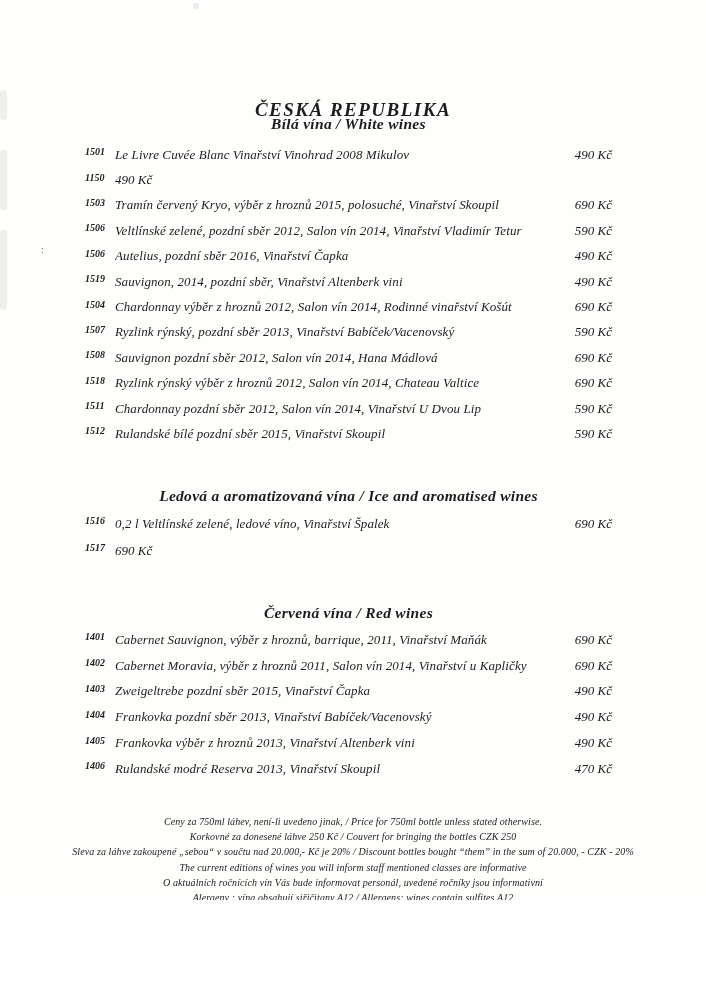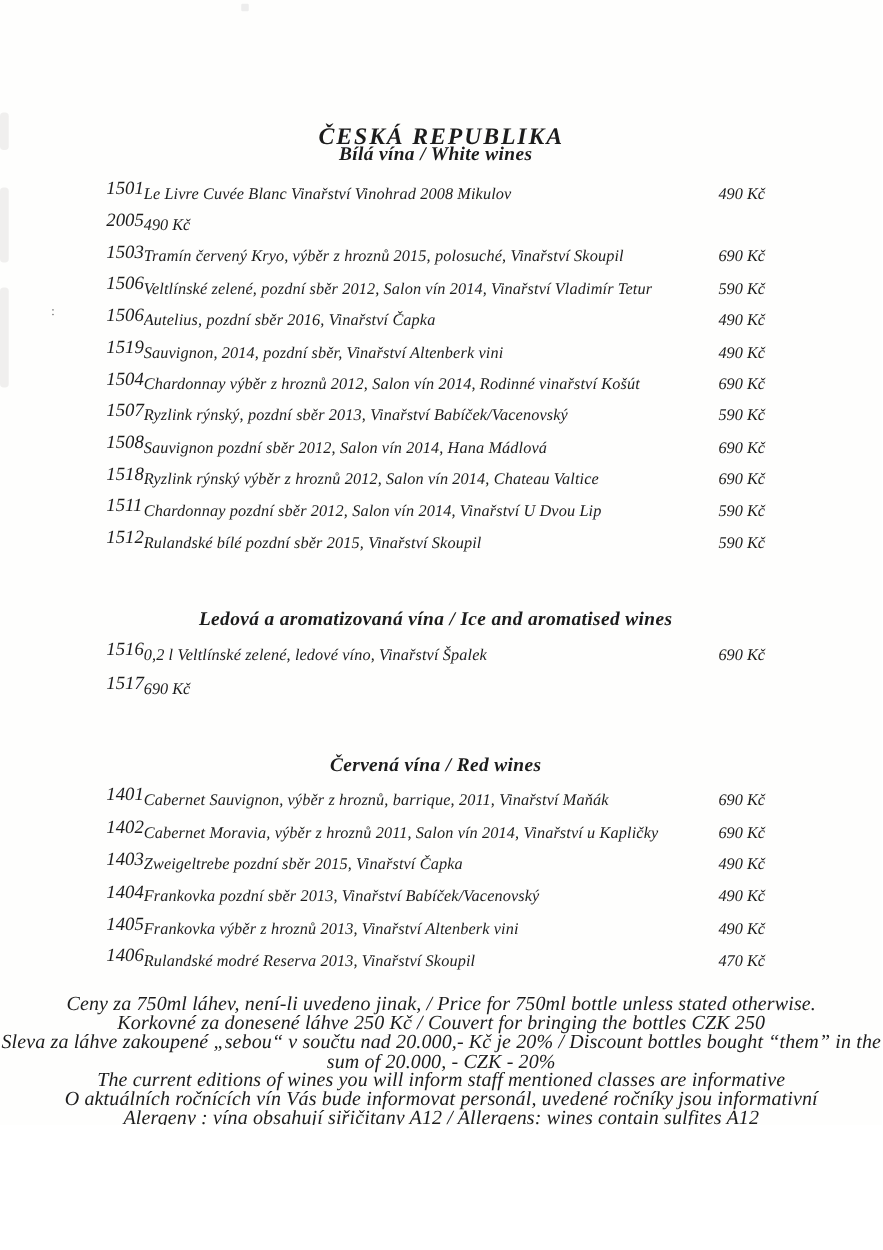--- a/index.html
+++ b/index.html
@@ -24,21 +24,21 @@
   .wine-section { position:absolute; left:0; width:100%; }
   .section-heading {
     margin:0; text-align:center;
     font-size:15.5px; line-height:24px; font-weight:bold;
     letter-spacing:0.3px;
   }
   .rows { margin-top:6px; }
   .wine-row { display:flex; align-items:center; }
   .wine-code {
     flex:none; width:30px;
-    font-size:15px; font-weight:normal;
+    font-size:10px; font-weight:bold;
     transform:translateY(-3px);
   }
   .wine-name {
     flex:1 1 auto;
     font-size:13px;
     white-space:nowrap; overflow:hidden;
     letter-spacing:0.1px;
     padding-right:8px;
   }
   .wine-price { flex:none; font-size:13px; }
@@ -46,23 +46,23 @@
   .section-0 { top:112px; }
   .section-0 .wine-row { height:25.4px; }
   .section-1 { top:484px; }
   .section-1 .rows { margin-top:2px; }
   .section-1 .wine-row { height:27px; }
   .section-2 { top:601px; }
   .section-2 .rows { margin-top:2px; }
   .section-2 .wine-row { height:25.8px; }
 
   .footer {
-    position:absolute; top:796px; left:0; width:706px;
+    position:absolute; top:814px; left:0; width:706px;
     text-align:center;
-    font-size:16px; line-height:15.2px;
+    font-size:10px; line-height:15.2px;
     letter-spacing:0.1px;
   }
   .date-stamp {
     position:absolute; left:537px; top:971px;
     font-family:"DejaVu Sans", sans-serif; font-style:normal;
     font-size:10px; color:#b5b5b5; letter-spacing:0.3px;
   }
   .margin-mark {
     position:absolute; left:41px; top:244px;
     font-size:10px; color:#666; font-style:normal;
@@ -96,21 +96,21 @@
     <div id="sections">
         <section class="wine-section section-0">
     <h2 class="section-heading">Bílá vína / White wines</h2>
     <div class="rows">
             <div class="wine-row">
     <span class="wine-code">1501</span>
     <span class="wine-name">Le Livre Cuvée Blanc Vinařství Vinohrad 2008 Mikulov</span>
     <span class="wine-price">490 Kč</span>
   </div>
             <div class="wine-row">
-    <span class="wine-code">2005</span>
+    <span class="wine-code">1150</span>
     <span class="wine-price">490 Kč</span>
   </div>
             <div class="wine-row">
     <span class="wine-code">1503</span>
     <span class="wine-name">Tramín červený Kryo, výběr z hroznů 2015, polosuché, Vinařství Skoupil</span>
     <span class="wine-price">690 Kč</span>
   </div>
             <div class="wine-row">
     <span class="wine-code">1506</span>
     <span class="wine-name">Veltlínské zelené, pozdní sběr 2012, Salon vín 2014, Vinařství Vladimír Tetur</span>

